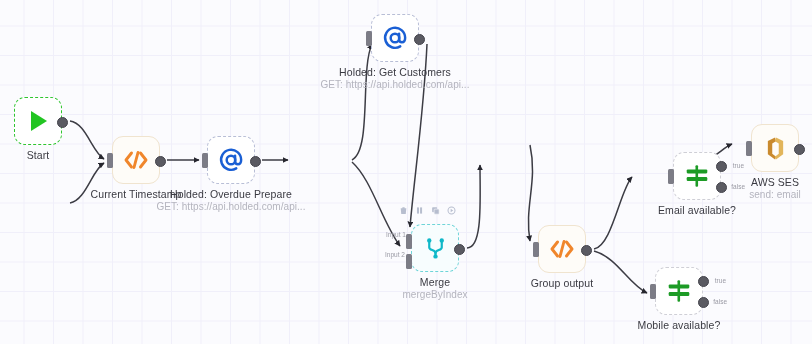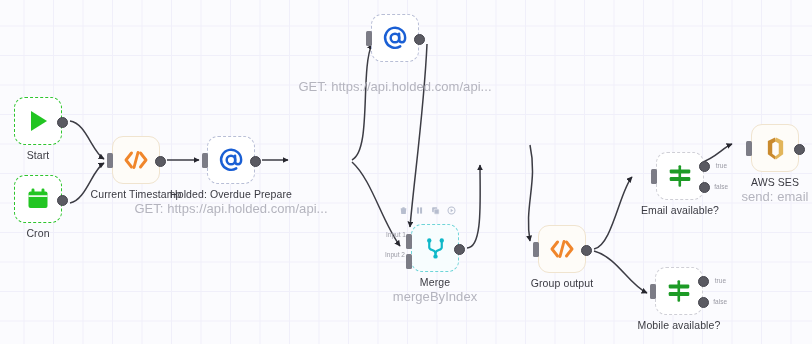--- a/index.html
+++ b/index.html
@@ -33,21 +33,21 @@
   .box.solid-cream{border:1.3px solid #f0e4cf;background:#fefcf8;}
 
   .cap{
     position:absolute;left:50%;transform:translateX(-50%);
     top:52px;white-space:nowrap;text-align:center;
     font-size:10.5px;color:#3a3a42;letter-spacing:.1px;
   }
   .sub{
     position:absolute;left:50%;transform:translateX(-50%);
     top:65px;white-space:nowrap;text-align:center;
-    font-size:13px;color:#b4b4be;letter-spacing:.05px;
+    font-size:10px;color:#b4b4be;letter-spacing:.05px;
   }
 
   
   .dot{
     position:absolute;width:11px;height:11px;border-radius:50%;
     background:#5a5a62;border:1px solid #44444c;box-sizing:border-box;
   }
   .dot.out{right:-7px;top:18.5px;}
   .dot.out-t{right:-7px;top:8px;}
   .dot.out-f{right:-7px;top:29px;}
@@ -105,32 +105,20 @@
   <div class="node" style="left:14px;top:97px;">
     <div class="box dash-green">
       <svg class="ico" width="26" height="26" viewBox="0 0 26 26">
         <path d="M6 3 L22 13 L6 23 Z" fill="#22c522"></path>
       </svg>
       <div class="dot out"></div>
     </div>
     <div class="cap">Start</div>
   </div>
 
-  <div class="node" style="left:14px;top:175px;">
-    <div class="box dash-green">
-      <svg class="ico" width="24" height="24" viewBox="0 0 24 24">
-        <rect x="2.5" y="4.5" width="19" height="16.5" rx="2" fill="#22c522"></rect>
-        <rect x="5.5" y="1.5" width="3" height="5" rx="1.4" fill="#22c522"></rect>
-        <rect x="15.5" y="1.5" width="3" height="5" rx="1.4" fill="#22c522"></rect>
-        <rect x="2.5" y="8.3" width="19" height="1.6" fill="#ffffff"></rect>
-      </svg>
-      <div class="dot out"></div>
-    </div>
-    <div class="cap">Cron</div>
-  </div>
 
   <div class="node" style="left:112px;top:136px;">
     <div class="box solid-cream">
       <div class="inp"></div>
       <svg class="ico" width="28" height="28" viewBox="0 0 28 28">
         <g fill="none" stroke="#f0862b" stroke-width="2.9" stroke-linecap="round" stroke-linejoin="round">
           <path d="M9.5 7 L4 14 L9.5 21"></path>
           <path d="M18.5 7 L24 14 L18.5 21"></path>
           <path d="M16 6.5 L12 21.5"></path>
         </g>
@@ -156,20 +144,21 @@
 
   <div class="node" style="left:371px;top:14px;">
     <div class="box dash-blue">
       <div class="inp"></div>
       <svg class="ico" width="28" height="28" viewBox="0 0 24 24">
         <path d="M16.5 19.2a8.6 8.6 0 1 1 4.2-7.4c0 2.5-1 3.9-2.8 3.9-1.5 0-2.4-1-2.4-2.6V8.4" fill="none" stroke="#1a5fd4" stroke-width="2.1" stroke-linecap="round"></path>
         <circle cx="12" cy="12" r="3.7" fill="none" stroke="#1a5fd4" stroke-width="2.1"></circle>
       </svg>
       <div class="dot out"></div>
     </div>
+    <div class="cap">Holded: Get Customers</div>
     <div class="sub">GET: https://api.holded.com/api...</div>
   </div>
 
   <div class="node" style="left:411px;top:224px;">
     <div class="toolbar" style="left:-12px;top:-18px;">
       <svg class="tb" viewBox="0 0 16 16">
         <path d="M3 4h10l-1 10H4L3 4z M6 2h4v2H6z" fill="#9ea7bd"></path>
       </svg>
       <svg class="tb" viewBox="0 0 16 16">
         <rect x="3.5" y="2.5" width="3.6" height="11" fill="#9ea7bd"></rect>
@@ -213,21 +202,21 @@
           <path d="M9.5 7 L4 14 L9.5 21"></path>
           <path d="M18.5 7 L24 14 L18.5 21"></path>
           <path d="M16 6.5 L12 21.5"></path>
         </g>
       </svg>
       <div class="dot out"></div>
     </div>
     <div class="cap">Group output</div>
   </div>
 
-  <div class="node" style="left:656px;top:152px;">
+  <div class="node" style="left:673px;top:152px;">
     <div class="box dash-grey">
       <div class="inp"></div>
       <svg class="ico" width="26" height="26" viewBox="0 0 24 24">
         <g fill="#1d9b26">
           <rect x="2.5" y="6" width="19" height="3.6" rx="1"></rect>
           <rect x="2.5" y="13" width="19" height="3.6" rx="1"></rect>
           <rect x="10.6" y="2" width="2.4" height="20" rx="1"></rect>
         </g>
       </svg>
       <div class="dot out-t"></div>

